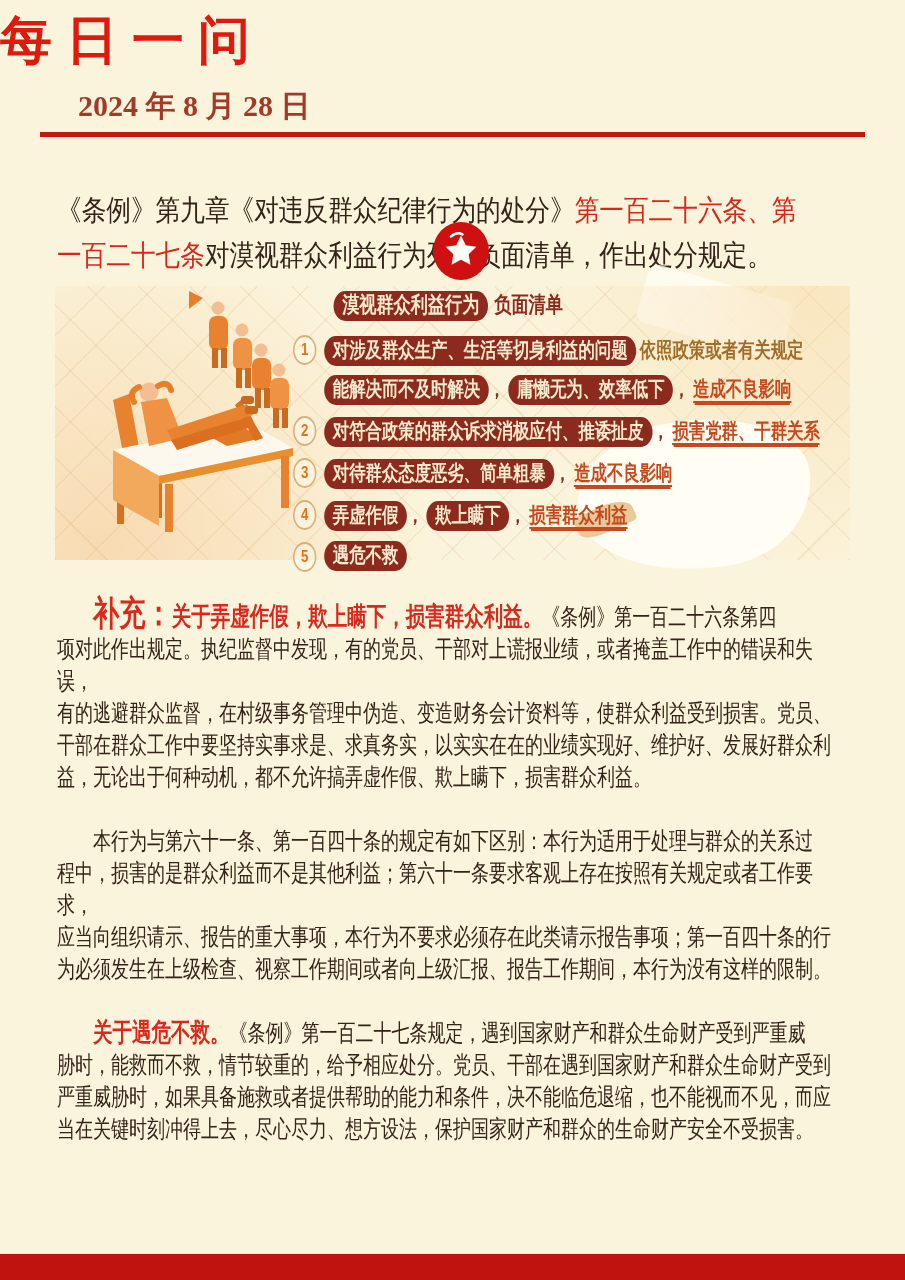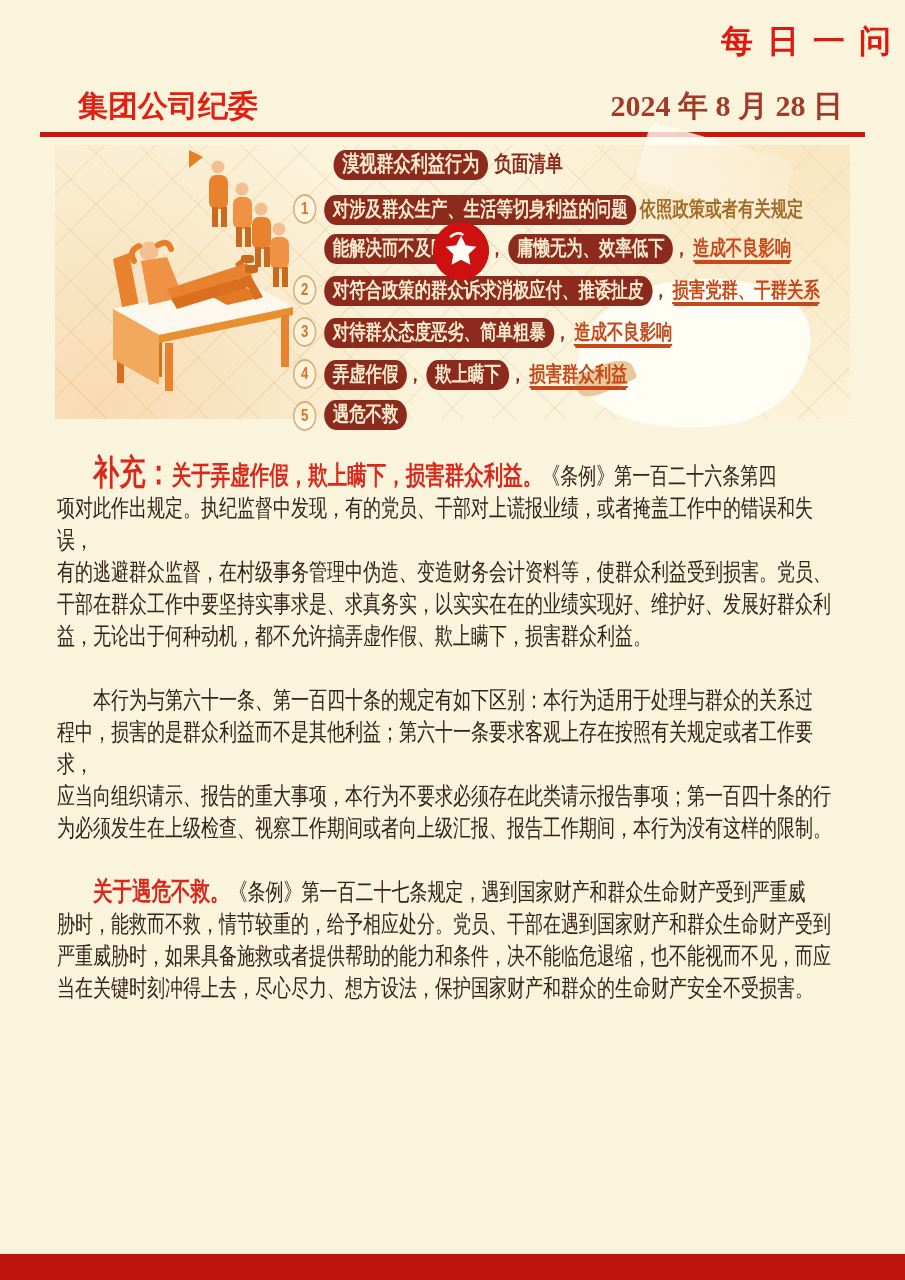--- a/index.html
+++ b/index.html
@@ -1,21 +1,21 @@
 <!DOCTYPE html>
 <html><head>
 <meta charset="utf-8">
 <style>
   html,body{margin:0;padding:0;background:#e9e2cf;}
   .page{position:relative;width:905px;height:1280px;margin:0 auto;background:#fbf4dc;
         overflow:hidden;font-family:"Liberation Serif",serif;color:#332318;}
   
   .main-title{margin:56px 0 0;text-align:center;font-family:"Liberation Sans",sans-serif;
         font-weight:900;font-size:70px;line-height:74px;color:#e0190f;letter-spacing:6px;}
-  .subtitle{margin:14px 0 0;text-align:right;font-weight:700;font-size:32px;line-height:54px;
+  .subtitle{margin:14px 0 0;text-align:left;font-weight:700;font-size:52px;line-height:54px;
         color:#e0190f;letter-spacing:14px;}
   .masthead{display:flex;justify-content:space-between;align-items:flex-end;margin:18px 62px 0 78px;}
   .org{font-family:"Liberation Sans",sans-serif;font-weight:700;font-size:30px;color:#e02012;}
   .date{font-weight:700;font-size:30px;color:#a23a28;}
   .rule{height:5px;background:#c8170e;margin:5px 40px 0;}
   .badge{position:absolute;left:432px;top:220px;width:58px;height:62px;z-index:3;}
   
   .q-title{margin:26px 57px 0;font-family:"Liberation Sans",sans-serif;font-weight:700;
         font-size:29px;line-height:36px;color:#d9261a;}
   .q-para-wrap{margin:6px 57px 0;}
@@ -62,34 +62,39 @@
   .redbar{position:absolute;left:0;right:0;bottom:0;height:26px;background:#c01310;}
 </style>
 </head>
 <body>
 
 <div class="page">
 
   <div class="subtitle">每日一问</div>
 
   <div class="masthead">
-    <span class="org">集团公司纪委</span>
     <span class="date">2024 年 8 月 28 日</span>
   </div>
   <div class="rule"></div>
 
   <div class="badge">
     <svg width="58" height="62" viewBox="0 0 60 62">
       <ellipse cx="30" cy="31" rx="29" ry="30" fill="#ce1110"></ellipse>
       <path d="M30 15l4.9 10 11 1.6-8 7.7 1.9 11L30 40.1l-9.8 5.2 1.9-11-8-7.7 11-1.6z" fill="#fffdf6"></path>
       <path d="M19.5 16q6.5-5.5 12-2.2" stroke="#fffdf6" stroke-width="2.6" fill="none" stroke-linecap="round"></path>
     </svg>
   </div>
 
 
+  <div class="q-para-wrap">
+    <div class="sqz85">
+      <span>《条例》第九章《对违反群众纪律行为的处分》</span><span class="red">第一百二十六条、第
+一百二十七条</span><span>对漠视群众利益行为列出负面清单，作出处分规定。</span>
+    </div>
+  </div>
 
   <div class="info">
     <div class="sheet"></div>
     <div class="paper"></div>
     <div class="paper-fold"></div>
 
     <div class="illus">
       <svg width="240" height="268" viewBox="0 0 240 268">
 
         <g>

